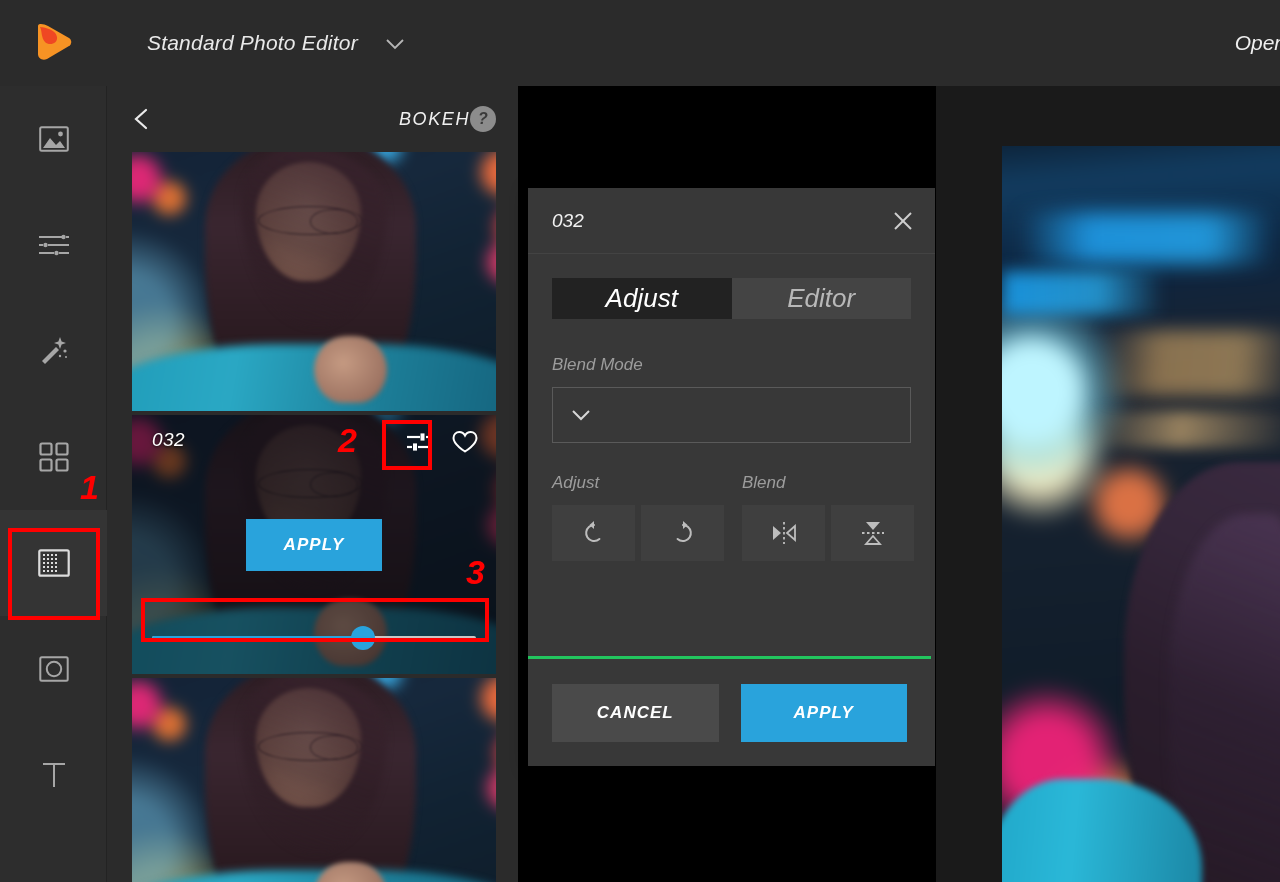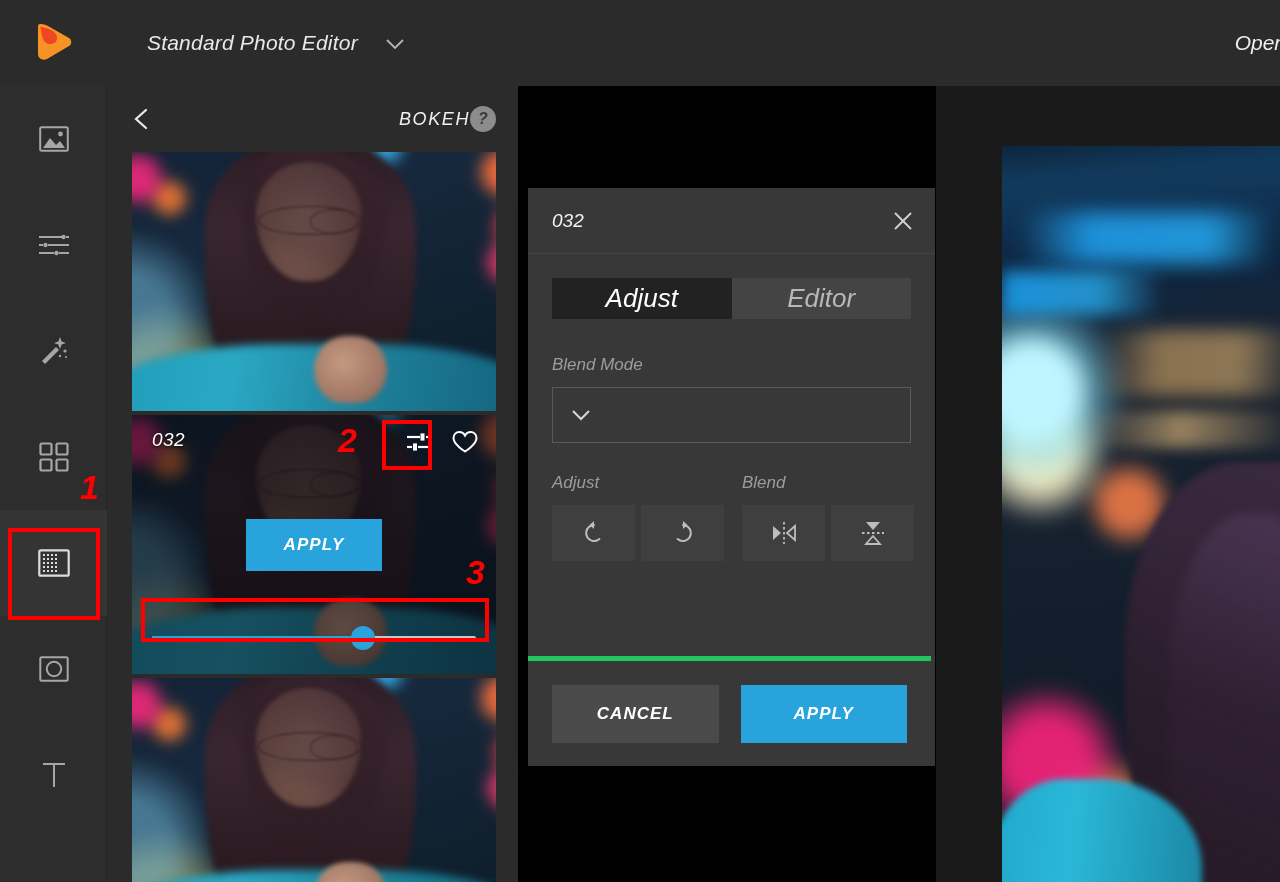--- a/index.html
+++ b/index.html
@@ -171,21 +171,21 @@
   .col { flex: 1; }
   .col + .col { margin-left: 18px; }
   .col-label { color: #9c9c9c; font-size: 17px; margin-bottom: 12px; }
   .btn-pair { display: flex; gap: 6px; }
   .icon-btn {
     width: 83px; height: 56px; background: #3f3f3f;
     display: flex; align-items: center; justify-content: center; cursor: pointer;
   }
   .actions {
     position: absolute; left: 0; right: 4px; bottom: 0; height: 110px;
-    border-top: 5px solid #22c55e; display: flex; align-items: center;
+    border-top: 3px solid #22c55e; display: flex; align-items: center;
     padding: 0 24px; gap: 22px;
   }
   .btn {
     flex: 1; height: 58px; display: flex; align-items: center; justify-content: center;
     font-size: 17px; font-weight: bold; letter-spacing: 1px; cursor: pointer;
   }
   .btn-cancel { background: #4a4a4a; color: #fff; }
   .btn-apply { background: #29a3dc; color: #fff; }
 
   

